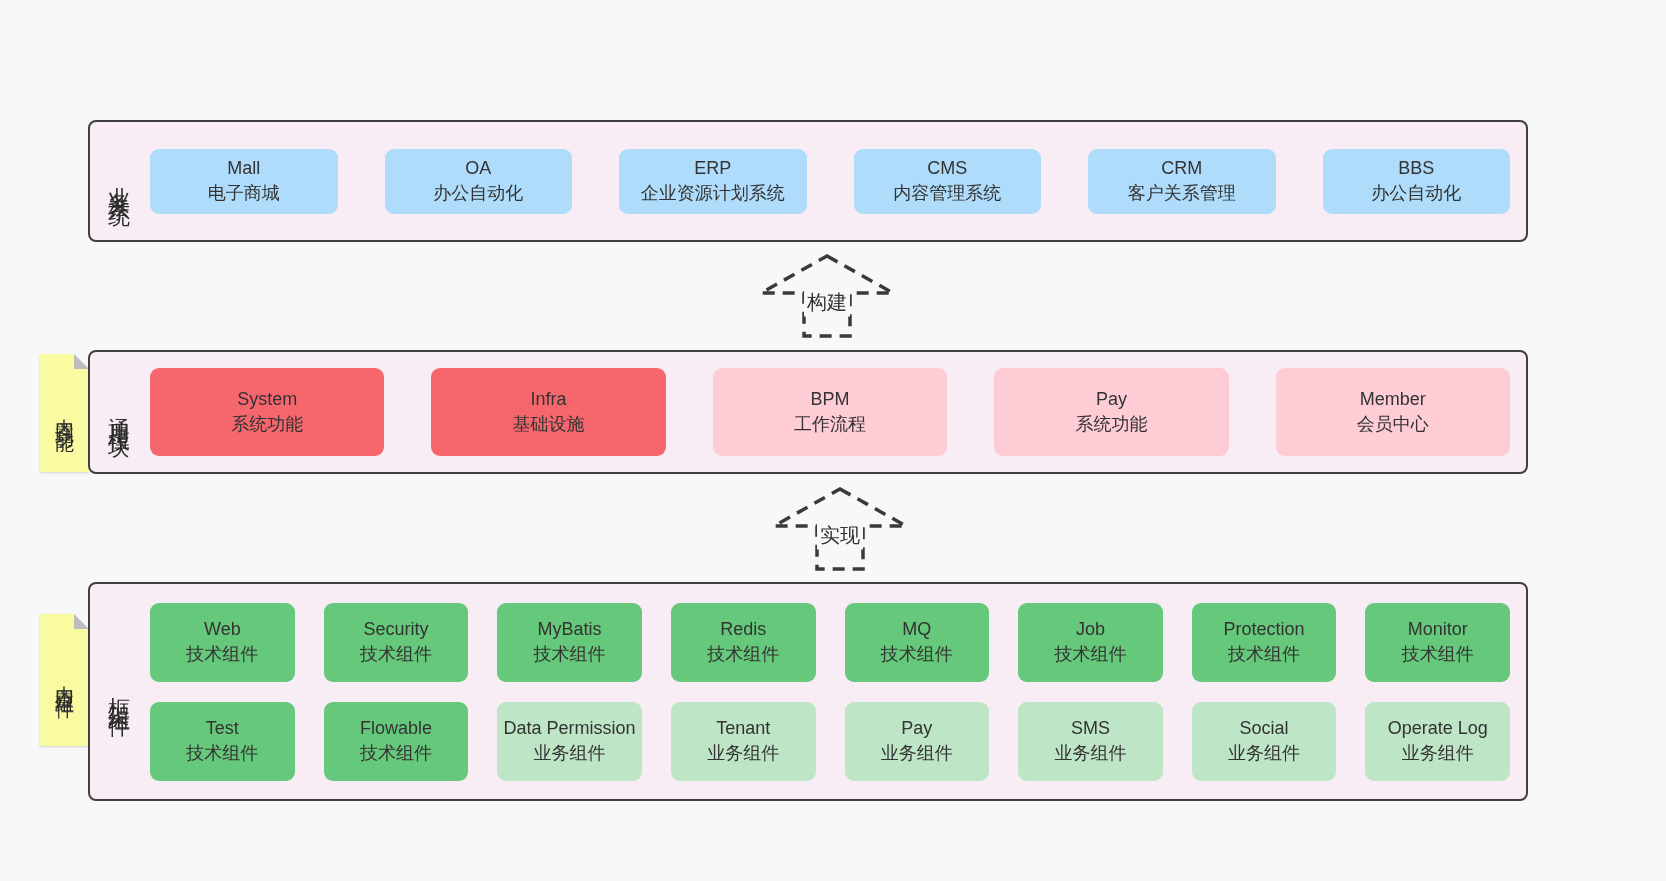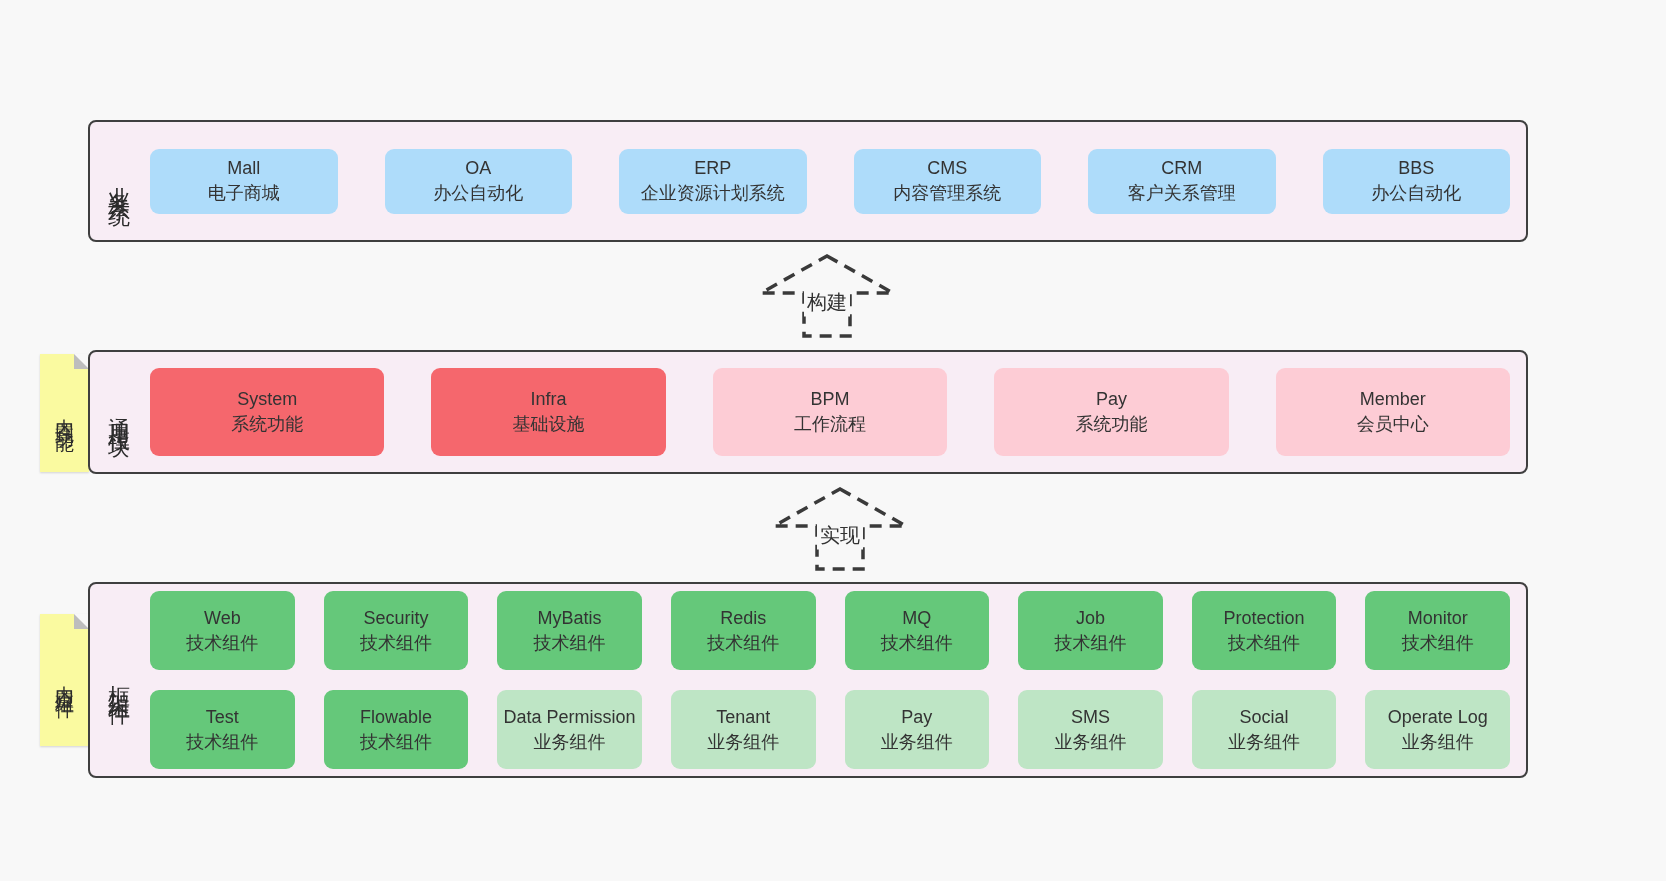--- a/index.html
+++ b/index.html
@@ -14,21 +14,21 @@
     background:var(--band_bg,#f8edf5);
     border:2px solid var(--band_border,#3f3f3f);
     border-radius:8px;
     display:flex;align-items:stretch;
     box-sizing:border-box;
     padding-right:16px;
     z-index:2;
   }
   .band-1{top:120px;height:122px;}
   .band-2{top:350px;height:124px;}
-  .band-3{top:582px;height:196px;}
+  .band-3{top:582px;height:219px;}
   .band-label{
     writing-mode:vertical-rl;text-orientation:upright;
     font-size:22px;letter-spacing:6px;color:#2b2b2b;
     margin:auto 6px auto 14px;white-space:nowrap;
   }
   .rows{flex:1;display:flex;flex-direction:column;justify-content:center;gap:20px;margin-left:10px;}
   .box-row{display:flex;gap:47px;}
   .band-3 .box-row{gap:29px;}
   .box{
     flex:1 1 0;border-radius:9px;

